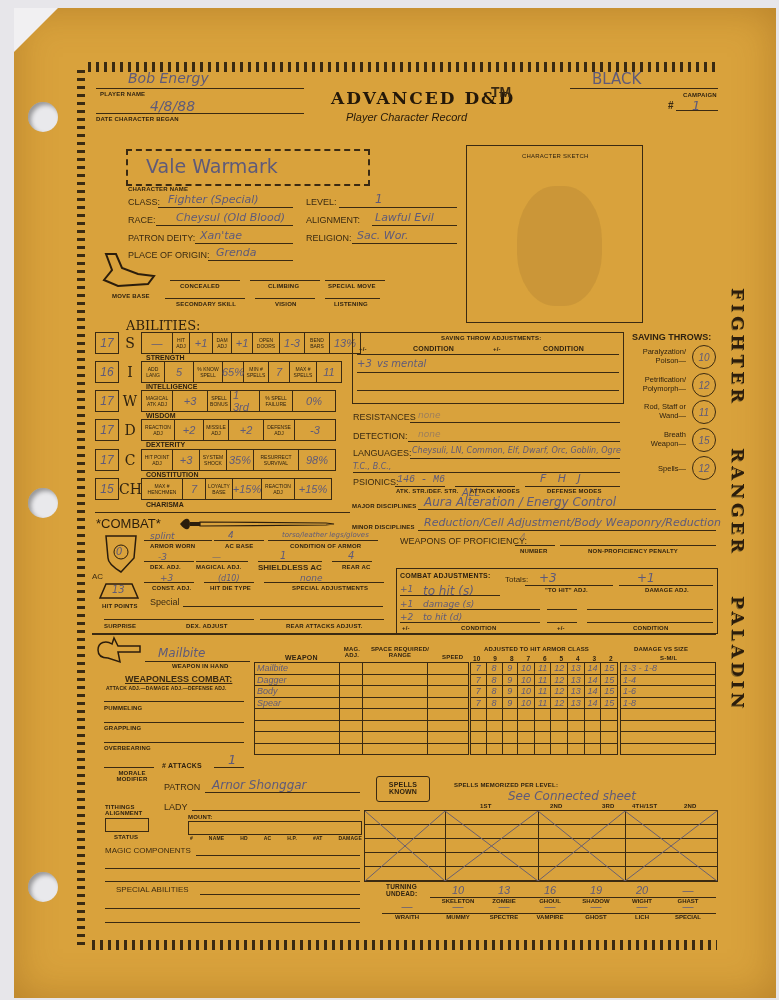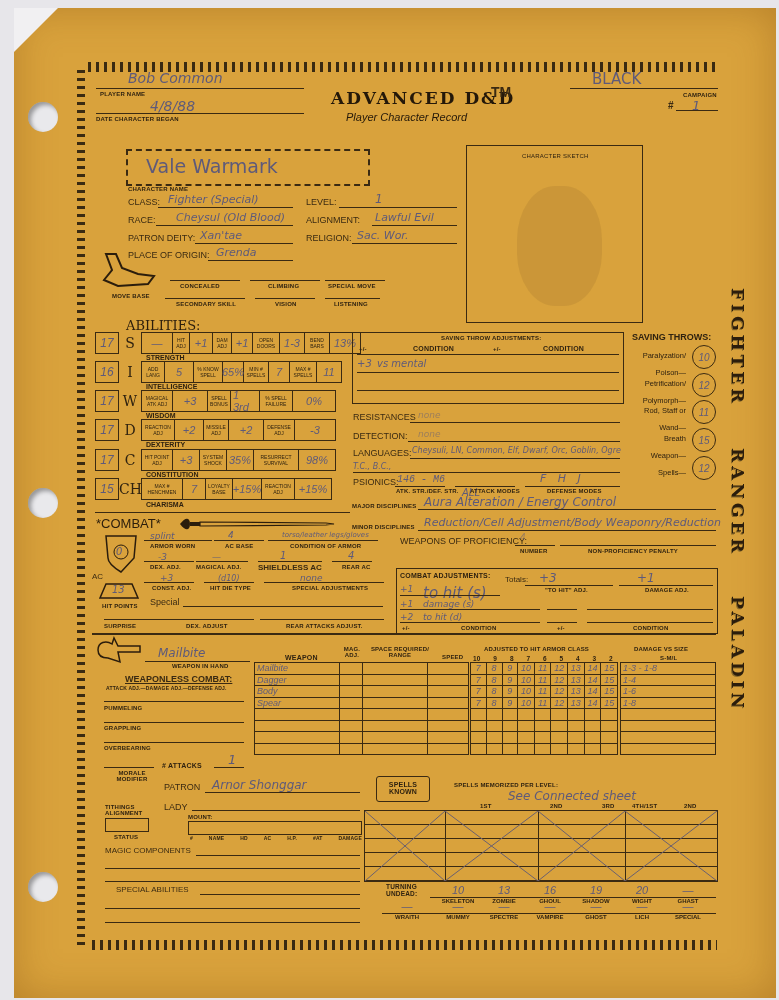--- a/index.html
+++ b/index.html
@@ -29,21 +29,21 @@
   .ab-score { width:22px; height:20px; border:1.5px solid #3a2a12; display:flex; align-items:center; justify-content:center;
               font-size:12px; color:#5e5a7a; font-style:italic; }
   .ab-letter { width:22px; text-align:center; font-family:"DejaVu Serif", serif; font-size:14px; color:#2f2210; }
   .ab-cells { display:flex; border:1.5px solid #3a2a12; height:20px; }
   .ab-cell { border-right:1px solid #3a2a12; display:flex; align-items:center; justify-content:center; padding:0 2px; }
   .ab-cell:last-child { border-right:none; }
   .ab-lab { font-size:5px; text-transform:uppercase; text-align:center; line-height:6px; color:#2f2210; }
   .ab-val { font-size:11px; color:#5e5a7a; font-style:italic; }
   .ab-name { position:absolute; font-size:7px; font-weight:bold; text-transform:uppercase; color:#2f2210; }
   .save { position:absolute; left:638px; width:80px; height:30px; }
-  .save .sl { position:absolute; left:0; top:2px; width:48px; font-size:7.5px; text-align:right; line-height:17px; color:#2f2210; }
+  .save .sl { position:absolute; left:0; top:2px; width:48px; font-size:7.5px; text-align:right; line-height:9px; color:#2f2210; }
   .save .sc { position:absolute; left:54px; top:0; width:22px; height:22px; border:1.5px solid #3a2a12; border-radius:50%;
               display:flex; align-items:center; justify-content:center; font-size:10px; color:#5e5a7a; font-style:italic; }
   .vert { position:absolute; left:728px; font-family:"DejaVu Serif", serif; font-weight:bold; font-size:17px; color:#2b1d0c;
           writing-mode:vertical-rl; letter-spacing:4px; text-shadow:1px 1px 0 #8a6a2a; }
   table.wt { position:absolute; border-collapse:collapse; }
   table.wt td { border:1px solid #3a2a12; height:10.5px; padding:0 2px; font-size:9px; color:#5e5a7a; font-style:italic; }
   .tohit td { text-align:center; width:12px; font-size:8px; }
   .spellgrid { position:absolute; left:364px; top:810px; width:352px; height:70px; border:1.5px solid #3a2a12;
      background:
        repeating-linear-gradient(180deg, transparent 0 13px, #3a2a12 13px 14px); }
@@ -58,21 +58,21 @@
 <div class="sheet"></div>
 <div class="corner"></div>
 <div class="hole" style="top:102px"></div>
 <div class="hole" style="top:488px"></div>
 <div class="hole" style="top:872px"></div>
 
 <div class="border-h" style="left:88px; top:62px; width:628px;"></div>
 <div class="border-h" style="left:92px; top:940px; width:625px;"></div>
 <div class="border-v" style="left:77px; top:70px; height:880px;"></div>
 
-<div class="abs hand" style="left:128px; top:70px; font-size:14px;">Bob Common</div>
+<div class="abs hand" style="left:128px; top:70px; font-size:14px;">Bob Energy</div>
 <div class="line" style="left:96px; top:88px; width:208px;"></div>
 <div class="abs lbl" style="left:100px; top:91px;">PLAYER NAME</div>
 <div class="abs hand" style="left:150px; top:98px; font-size:14px;">4/8/88</div>
 <div class="line" style="left:96px; top:113px; width:208px;"></div>
 <div class="abs lbl" style="left:96px; top:116px;">DATE CHARACTER BEGAN</div>
 
 <div class="abs title" style="left:331px; top:88px;">ADVANCED D&amp;D</div>
 <div class="abs" style="left:491px; top:84px; font-size:14px; font-weight:bold;">TM</div>
 <div class="abs subtitle" style="left:346px; top:111px;">Player Character Record</div>
 
@@ -449,21 +449,21 @@
 <div class="box" style="left:396px; top:568px; width:320px; height:64px;">
   <div class="abs lbl" style="left:3px; top:3px; font-size:7px;">COMBAT ADJUSTMENTS:</div>
   <div class="abs" style="left:108px; top:6px; font-size:8px;">Totals:</div>
   <div class="abs hand" style="left:142px; top:2px; font-size:12px;">+3</div>
   <div class="line" style="left:128px; top:16px; width:88px;"></div>
   <div class="abs lbl" style="left:148px; top:18px;">"TO HIT" ADJ.</div>
   <div class="abs hand" style="left:240px; top:2px; font-size:12px;">+1</div>
   <div class="line" style="left:222px; top:16px; width:94px;"></div>
   <div class="abs lbl" style="left:248px; top:18px;">DAMAGE ADJ.</div>
   <div class="abs hand" style="left:3px; top:15px; font-size:9px;">+1</div>
-  <div class="abs hand" style="left:26px; top:15px; font-size:15px;text-align:center;">to hit (s)</div>
+  <div class="abs hand" style="left:26px; top:15px; font-size:12px;text-align:center;">to hit (s)</div>
   <div class="line" style="left:3px; top:26px; width:100px;"></div>
   <div class="abs hand" style="left:3px; top:30px; font-size:9px;">+1</div>
   <div class="abs hand" style="left:26px; top:30px; font-size:9px;">damage (s)</div>
   <div class="line" style="left:3px; top:40px; width:140px;"></div>
   <div class="line" style="left:150px; top:40px; width:30px;"></div>
   <div class="line" style="left:190px; top:40px; width:126px;"></div>
   <div class="abs hand" style="left:3px; top:43px; font-size:9px;">+2</div>
   <div class="abs hand" style="left:26px; top:43px; font-size:9px;">to hit (d)</div>
   <div class="line" style="left:3px; top:53px; width:140px;"></div>
   <div class="line" style="left:150px; top:53px; width:30px;"></div>

